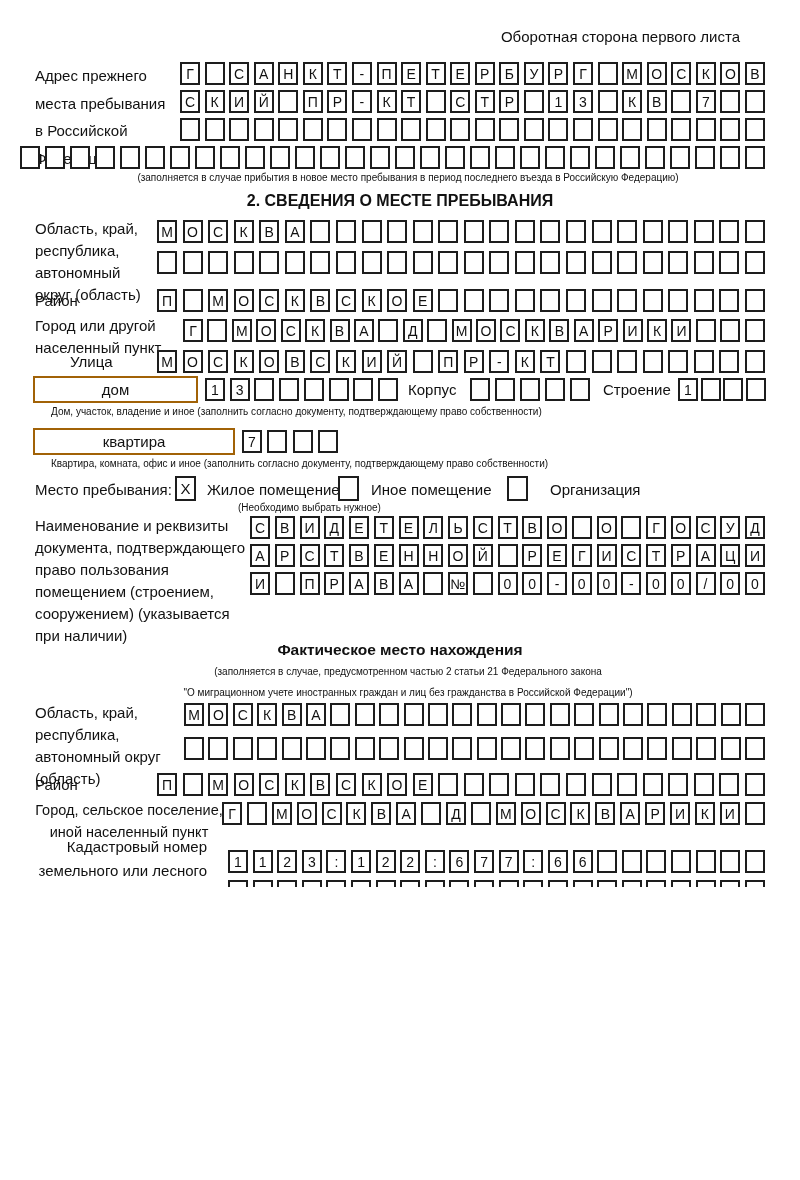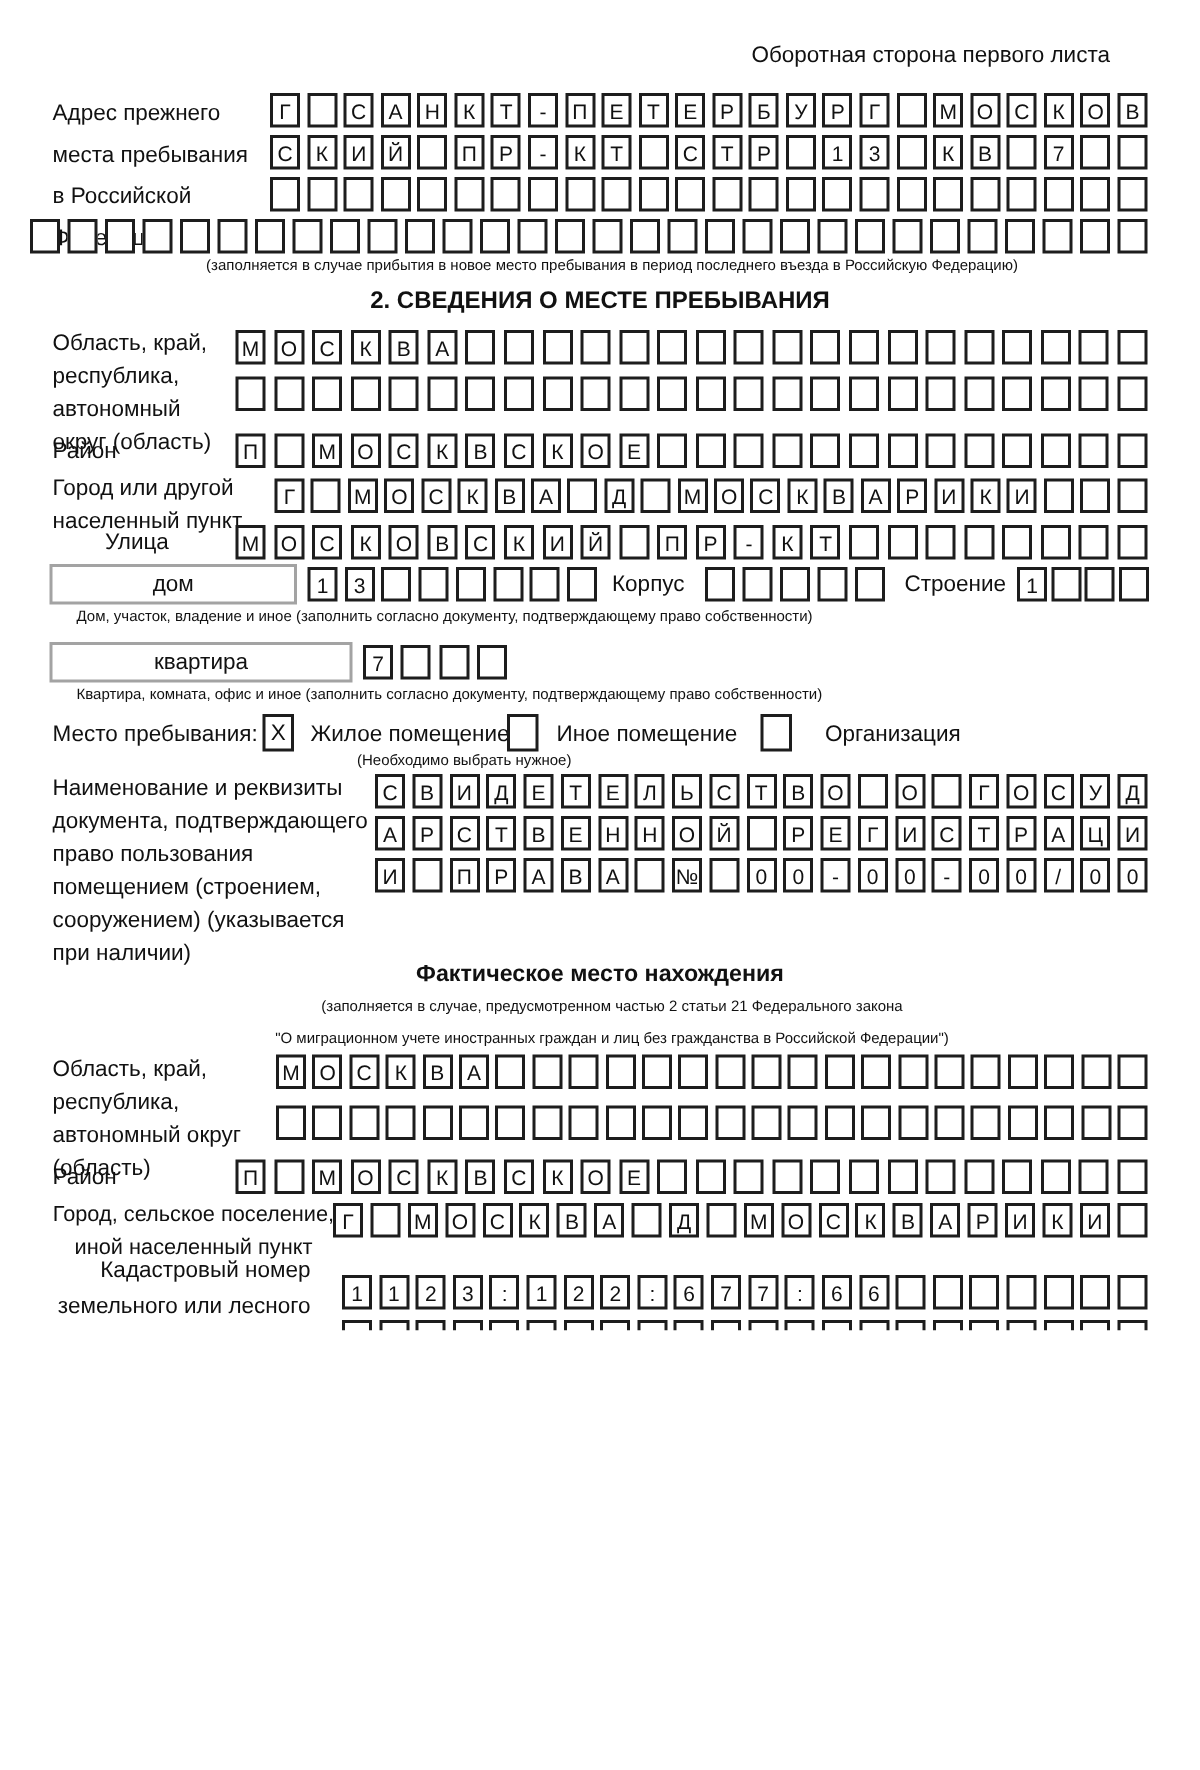--- a/index.html
+++ b/index.html
@@ -11,21 +11,21 @@
   .lbl{font-size:15px;line-height:22px;}
   .cap{font-size:10px;padding-left:16px;}
   .center{left:0;right:0;text-align:center;}
   .boxrow{display:flex;justify-content:space-between;}
   .cell{
     width:20px;height:23px;border:2px solid #1d1d1d;box-sizing:border-box;
     display:flex;align-items:center;justify-content:center;
     font-size:14px;line-height:1;flex:0 0 auto;background:#fff;
   }
   .widebox{
-    border:2px solid #a3a3a3;box-sizing:border-box;height:27px;
+    border:2px solid #a16207;box-sizing:border-box;height:27px;
     display:flex;align-items:center;justify-content:center;font-size:15px;background:#fff;
   }
   .checkbox{
     width:21px;height:25px;border:2px solid #1d1d1d;box-sizing:border-box;
     display:flex;align-items:center;justify-content:center;font-size:15px;background:#fff;
   }
   .h-bold{font-weight:bold;font-size:16px;}
   .stampbox{border:2px solid #1d1d1d;box-sizing:border-box;background:#fff;}
 </style>
 </head>

